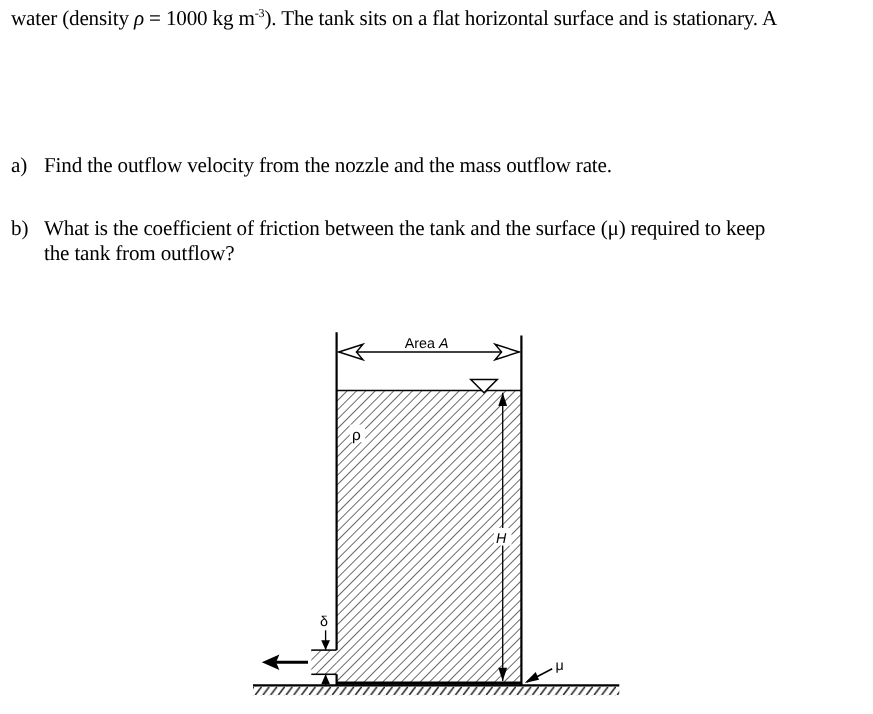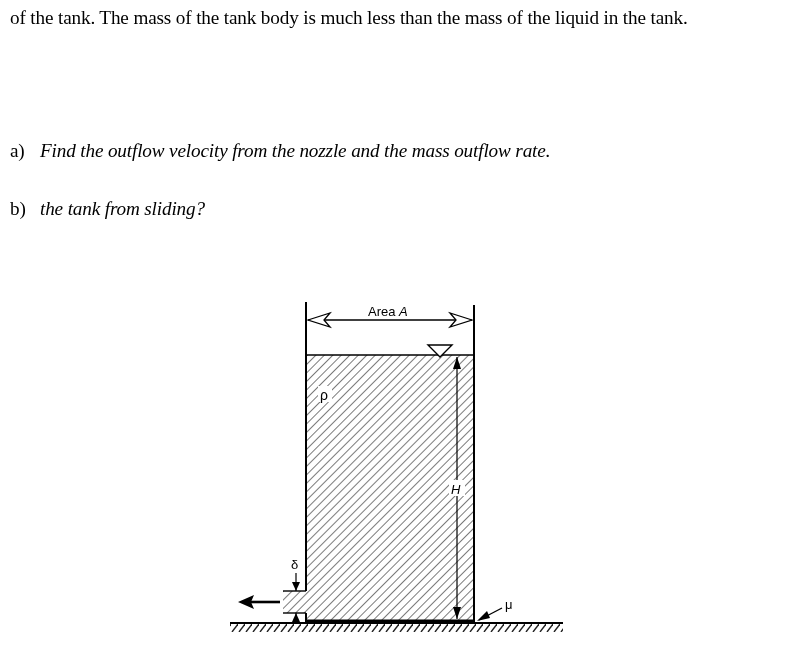--- a/index.html
+++ b/index.html
@@ -5,45 +5,46 @@
   html, body { margin: 0; padding: 0; background: #ffffff; }
   body { width: 794px; height: 649px; position: relative; overflow: hidden;
          font-family: "Liberation Serif", "DejaVu Serif", serif; color: #000; }
   .para { position: absolute; left: 10px; top: 7px; width: 780px;
           font-size: 19.2px; line-height: 22px; letter-spacing: -0.15px; }
   .para .ln { display: block; white-space: nowrap; }
   .it { font-style: italic; }
   sup { font-size: 11px; line-height: 0; position: relative; top: -1px; vertical-align: super; }
   .q { position: absolute; left: 10px; font-size: 19.2px; line-height: 22px; letter-spacing: -0.15px; }
   .q .lbl { position: absolute; left: 0; top: 0; }
-  .q .txt { position: absolute; left: 30px; top: 0; white-space: nowrap; font-style: italic; }
+  .q .txt { position: absolute; left: 30px; top: 0; white-space: nowrap; }
   .q .txt .ln { display: block; }
   #qa { top: 140px; }
   #qb { top: 198px; }
   svg#diagram { position: absolute; left: 0; top: 0; }
   .dlabel { font-family: "Liberation Sans", "DejaVu Sans", sans-serif; }
 </style>
 </head>
 <body>
 
 <div class="para" id="intro">
-    <span class="ln">of the tank. The mass of the tank body is much less than the mass of the liquid in the tank.</span>
+    <span class="ln">water (density <span class="it">ρ</span> = 1000 kg m<sup>-3</sup>). The tank sits on a flat horizontal surface and is stationary. A</span>
   </div>
 
 <div class="q" id="qa">
   <span class="lbl">a)</span>
   <span class="txt">
     <span class="ln">Find the outflow velocity from the nozzle and the mass outflow rate.</span>
   </span>
 </div>
 
 <div class="q" id="qb">
   <span class="lbl">b)</span>
   <span class="txt">
-    <span class="ln">the tank from sliding?</span>
+    <span class="ln">What is the coefficient of friction between the tank and the surface (μ) required to keep</span>
+    <span class="ln">the tank from outflow?</span>
   </span>
 </div>
 
 <svg id="diagram" width="794" height="649" viewBox="0 0 794 649">
   <defs>
     <pattern id="hatch" patternUnits="userSpaceOnUse" width="6" height="6" patternTransform="rotate(45)">
       <line x1="0" y1="0" x2="0" y2="6" stroke="#333" stroke-width="1.3"></line>
     </pattern>
     <pattern id="groundhatch" patternUnits="userSpaceOnUse" width="7" height="8">
       <line x1="7" y1="0" x2="1" y2="8" stroke="#222" stroke-width="1.4"></line>

